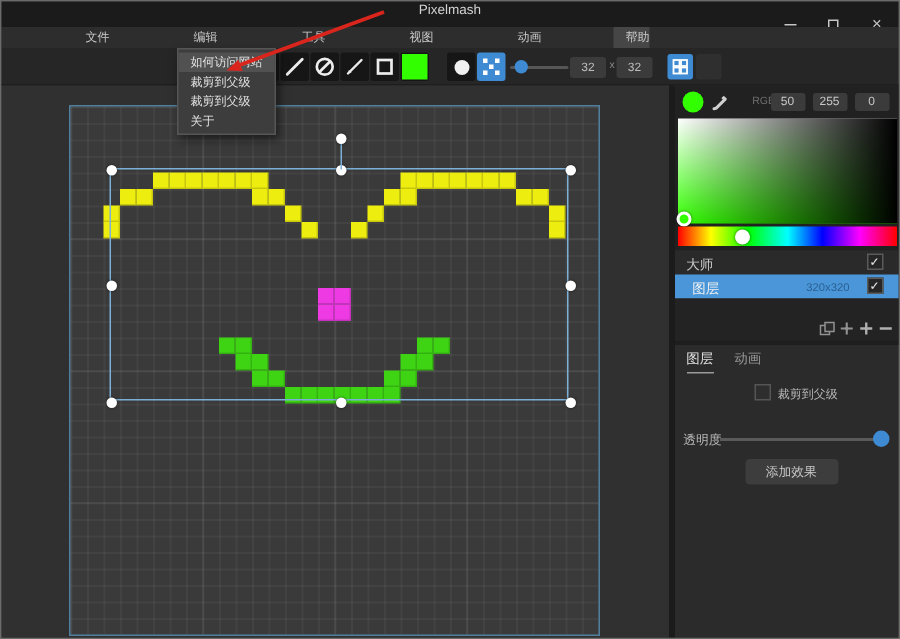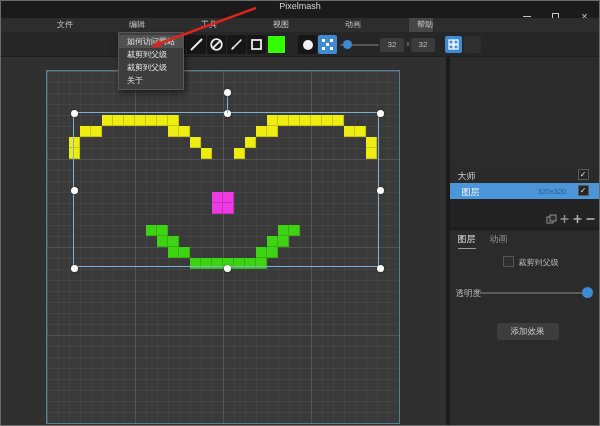--- a/index.html
+++ b/index.html
@@ -98,21 +98,21 @@
   .tab.active { color:#e2e2e2; border-bottom:1px solid #9a9a9a; }
   .clip-box { position:absolute; left:53px; top:199px; width:11px; height:11px;
     background:#2e2e2e; border:1px solid #555; }
   .clip-label { position:absolute; left:69px; top:200px; font-size:8px; color:#b8b8b8; }
   .opacity-label { position:absolute; left:6px; top:231px; font-size:8.5px; color:#b8b8b8;font-family:Liberation Serif, serif; }
   .opacity-track { position:absolute; left:30px; top:235px; width:108px; height:2px; background:#5a5a5a; }
   .opacity-handle { position:absolute; left:132px; top:230px; width:11px; height:11px;
     border-radius:50%; background:var(--accent); }
   .add-effect { position:absolute; left:47px; top:249px; width:62px; height:17px;
     background:#3d3d3d; border-radius:3px; color:#c8c8c8; font-size:8.5px;
-    text-align:center; line-height:17px;margin-top:17px; }
+    text-align:center; line-height:17px; }
 
   
   .dropdown { position:absolute; left:117px; top:31px; width:66px; background:#3d3d3d;
     border:1px solid #565656; box-shadow:2px 3px 6px rgba(0,0,0,.5); padding:2px 0; z-index:50; }
   .dd-item { height:13px; line-height:13px; font-size:8px; color:#e2e2e2;
     padding-left:8px; white-space:nowrap; overflow:hidden; }
   .dd-item.hl { background:#515151; }
 
   
   .annotation { position:absolute; left:0; top:0; width:600px; height:426px;
@@ -286,20 +286,35 @@
             <div class="handle" style="left: 149.5px; top: 151.5px;"></div>
             <div class="handle" style="left: 302.5px; top: 151.5px;"></div>
             <div class="stem" style="left: 152.5px; top: -21px; height: 21px;"></div>
             <div class="handle" style="left: 149.5px; top: -24.5px;"></div>
           </div>
       </div>
     </div>
     <div class="divider"></div>
 
     <div class="rightpanel">
+      <div class="picker-section">
+        <div class="color-circle"></div>
+        <svg style="position:absolute; left:23px; top:4px;" width="14" height="14">
+          <path d="M3 11.5 l1.5 -0.4 6 -6" stroke="#cfcfcf" stroke-width="2" fill="none" stroke-linecap="round"></path>
+          <path d="M9.5 2.8 l1.7 1.7 -1.6 1.6 -1.7 -1.7 z" fill="#cfcfcf"></path>
+        </svg>
+        <span class="rgb-label">RGB:</span>
+        <div class="rgb-field" style="left:64px">50</div>
+        <div class="rgb-field" style="left:92px">255</div>
+        <div class="rgb-field" style="left:120px">0</div>
+        <div class="sv-square"></div>
+        <div class="sv-handle"></div>
+        <div class="hue-bar"></div>
+        <div class="hue-handle" id="hue-handle" style="left: 40.8px;"></div>
+      </div>
 
       <div class="master-row">
         <span class="row-label" style="left:8px">大师</span>
         <div class="checkbox">✓</div>
       </div>
       <div class="layer-row">
         <span class="row-label" style="left:12px">图层</span>
         <span class="layer-size">320x320</span>
         <div class="checkbox">✓</div>
       </div>

